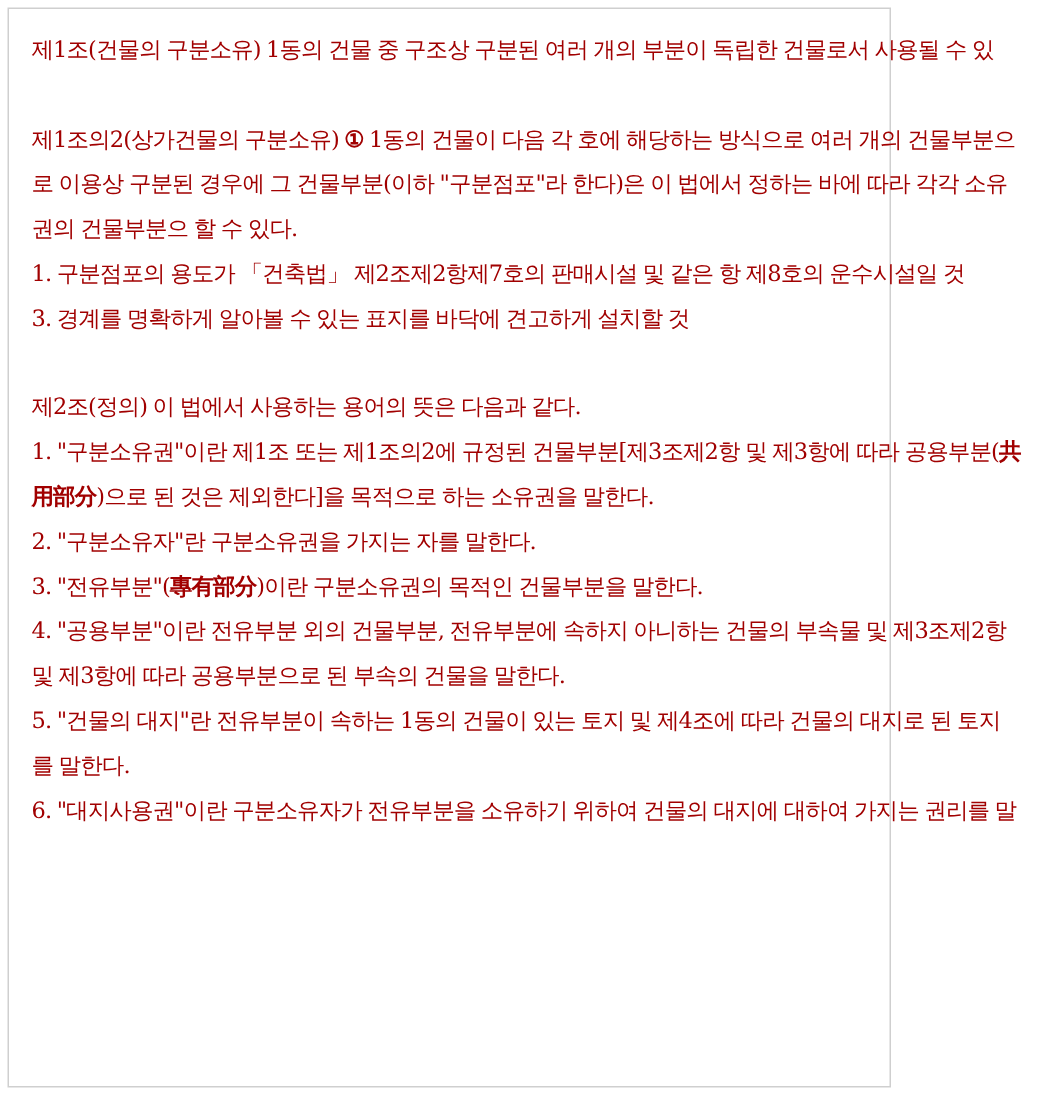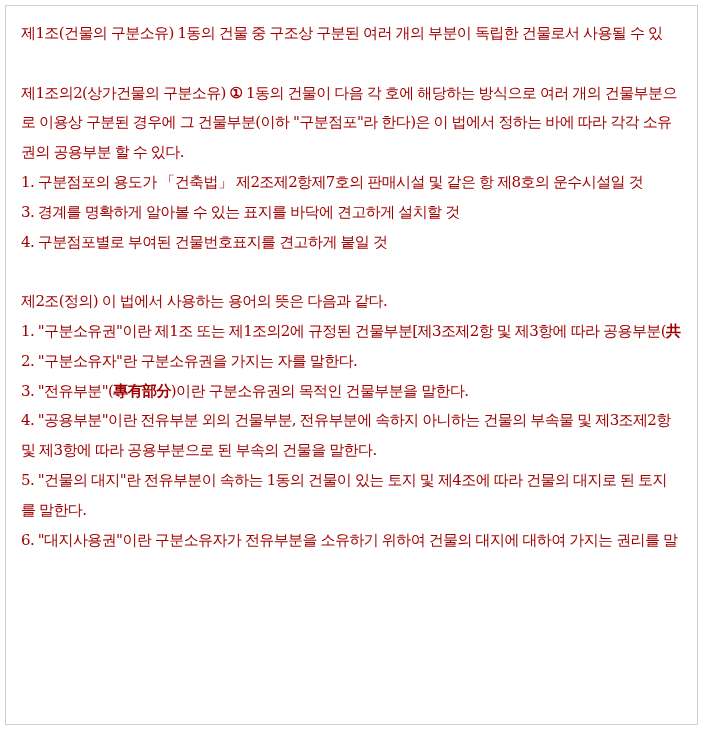--- a/index.html
+++ b/index.html
@@ -10,21 +10,21 @@
     body {
       width: 708px;
       height: 730px;
       position: relative;
       overflow: hidden;
     }
     .doc-box {
       position: absolute;
       left: 5px;
       top: 5px;
-      width: 693px;
+      width: 589px;
       height: 720px;
       border: 1px solid #cfcfcf;
       box-sizing: border-box;
       background: #ffffff;
       padding: 13px 0 0 15px;
     }
     .doc-text {
       font-family: "DejaVu Serif", "Liberation Serif", serif;
       font-size: 15px;
       color: #a10000;
@@ -50,29 +50,29 @@
 
 <div class="doc-box">
   <div class="doc-text">
 
     <span class="line"><span>제1조(건물의 구분소유)</span><span> 1동의 건물 중 구조상 구분된 여러 개의 부분이 독립한 건물로서 사용될 수 있</span></span>
 
     <span class="blank"></span>
 
     <span class="line"><span>제1조의2(상가건물의 구분소유)</span> <span class="bold">①</span><span> 1동의 건물이 다음 각 호에 해당하는 방식으로 여러 개의 건물부분으</span></span>
     <span class="line">로 이용상 구분된 경우에 그 건물부분(이하 "구분점포"라 한다)은 이 법에서 정하는 바에 따라 각각 소유</span>
-    <span class="line">권의 공용부분 할 수 있다.</span>
+    <span class="line">권의 건물부분으 할 수 있다.</span>
     <span class="line">1. 구분점포의 용도가 「건축법」 제2조제2항제7호의 판매시설 및 같은 항 제8호의 운수시설일 것</span>
     <span class="line">3. 경계를 명확하게 알아볼 수 있는 표지를 바닥에 견고하게 설치할 것</span>
-    <span class="line">4. 구분점포별로 부여된 건물번호표지를 견고하게 붙일 것</span>
 
     <span class="blank"></span>
 
     <span class="line"><span>제2조(정의)</span><span> 이 법에서 사용하는 용어의 뜻은 다음과 같다.</span></span>
     <span class="line"><span>1. "구분소유권"이란 제1조 또는 제1조의2에 규정된 건물부분[제3조제2항 및 제3항에 따라 공용부분(</span><span class="bold">共</span></span>
+    <span class="line"><span class="bold">用部分</span><span>)으로 된 것은 제외한다]을 목적으로 하는 소유권을 말한다.</span></span>
     <span class="line">2. "구분소유자"란 구분소유권을 가지는 자를 말한다.</span>
     <span class="line"><span>3. "전유부분"(</span><span class="bold">專有部分</span><span>)이란 구분소유권의 목적인 건물부분을 말한다.</span></span>
     <span class="line">4. "공용부분"이란 전유부분 외의 건물부분, 전유부분에 속하지 아니하는 건물의 부속물 및 제3조제2항</span>
     <span class="line">및 제3항에 따라 공용부분으로 된 부속의 건물을 말한다.</span>
     <span class="line">5. "건물의 대지"란 전유부분이 속하는 1동의 건물이 있는 토지 및 제4조에 따라 건물의 대지로 된 토지</span>
     <span class="line">를 말한다.</span>
     <span class="line">6. "대지사용권"이란 구분소유자가 전유부분을 소유하기 위하여 건물의 대지에 대하여 가지는 권리를 말</span>
 
   </div>
 </div>

